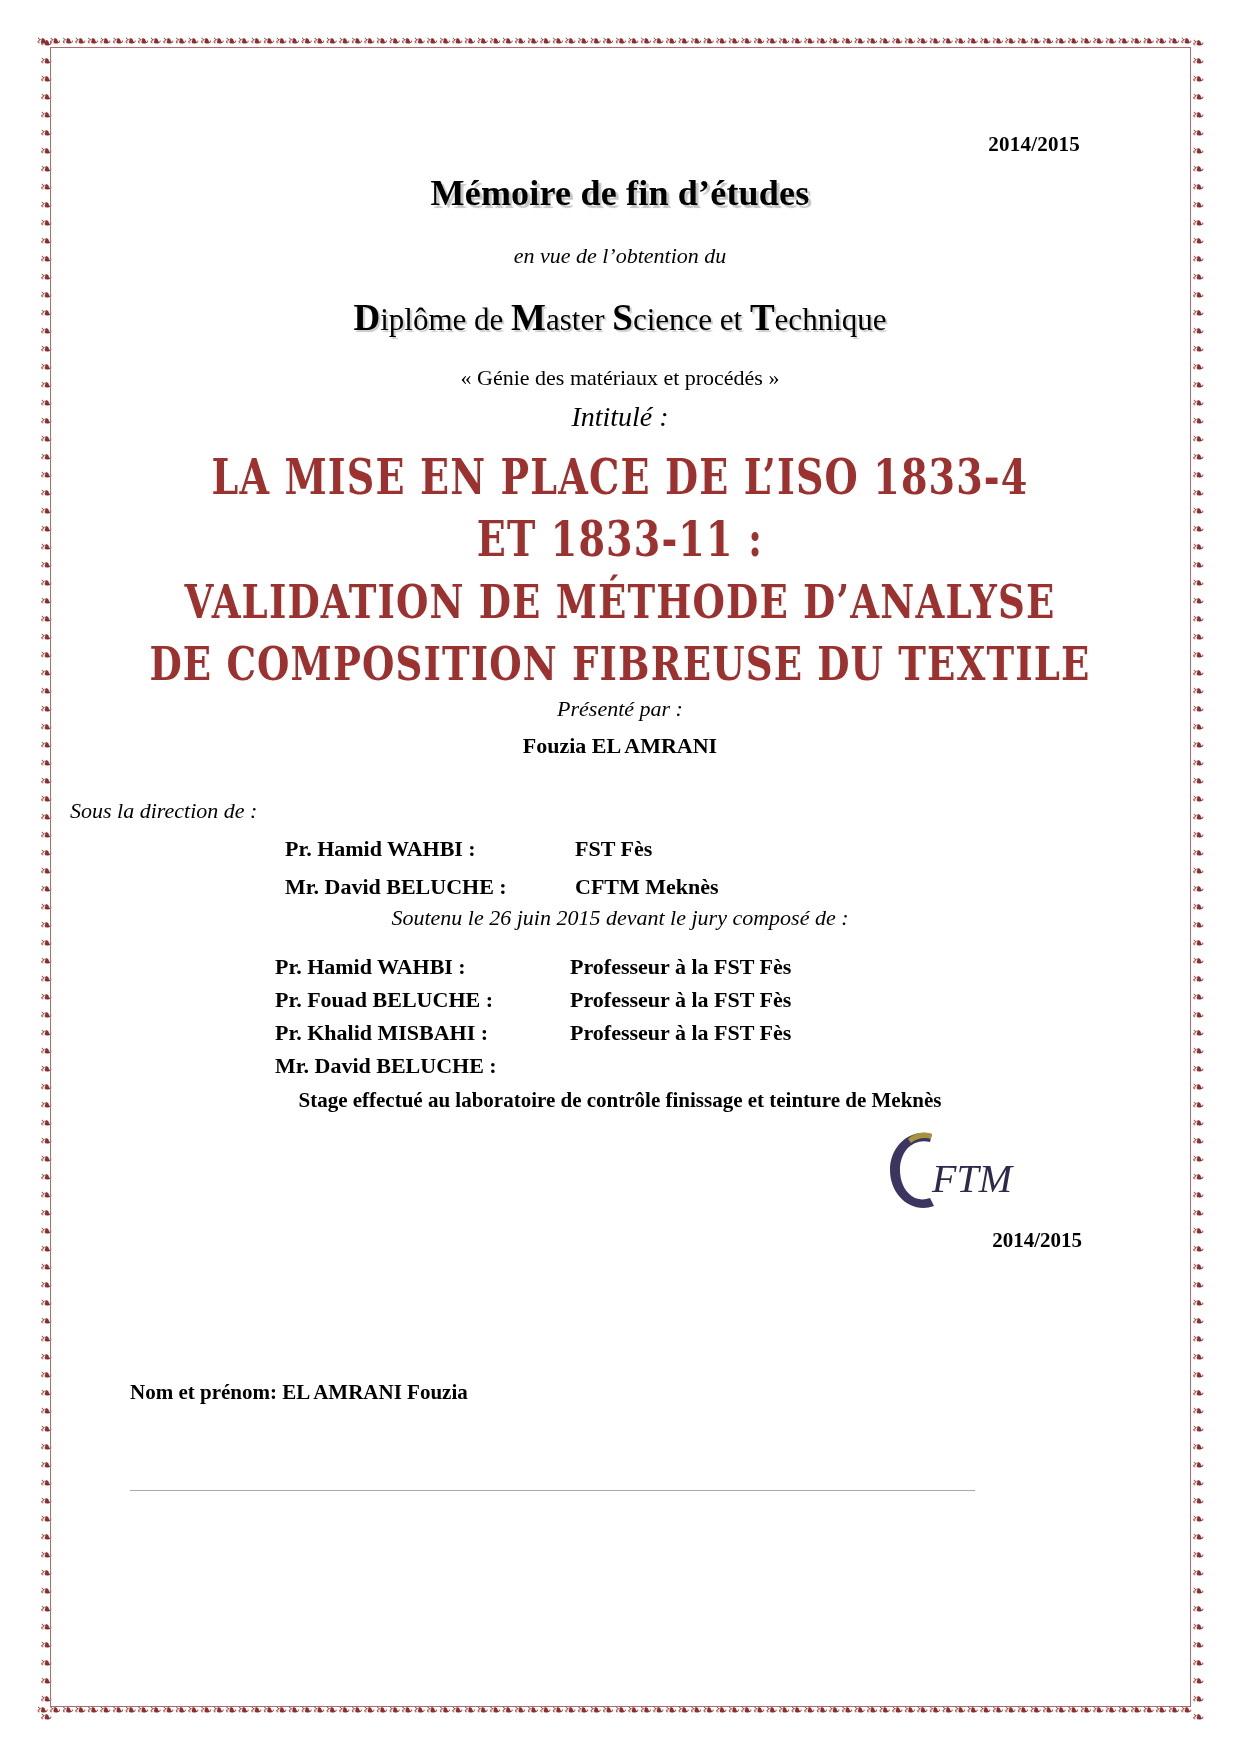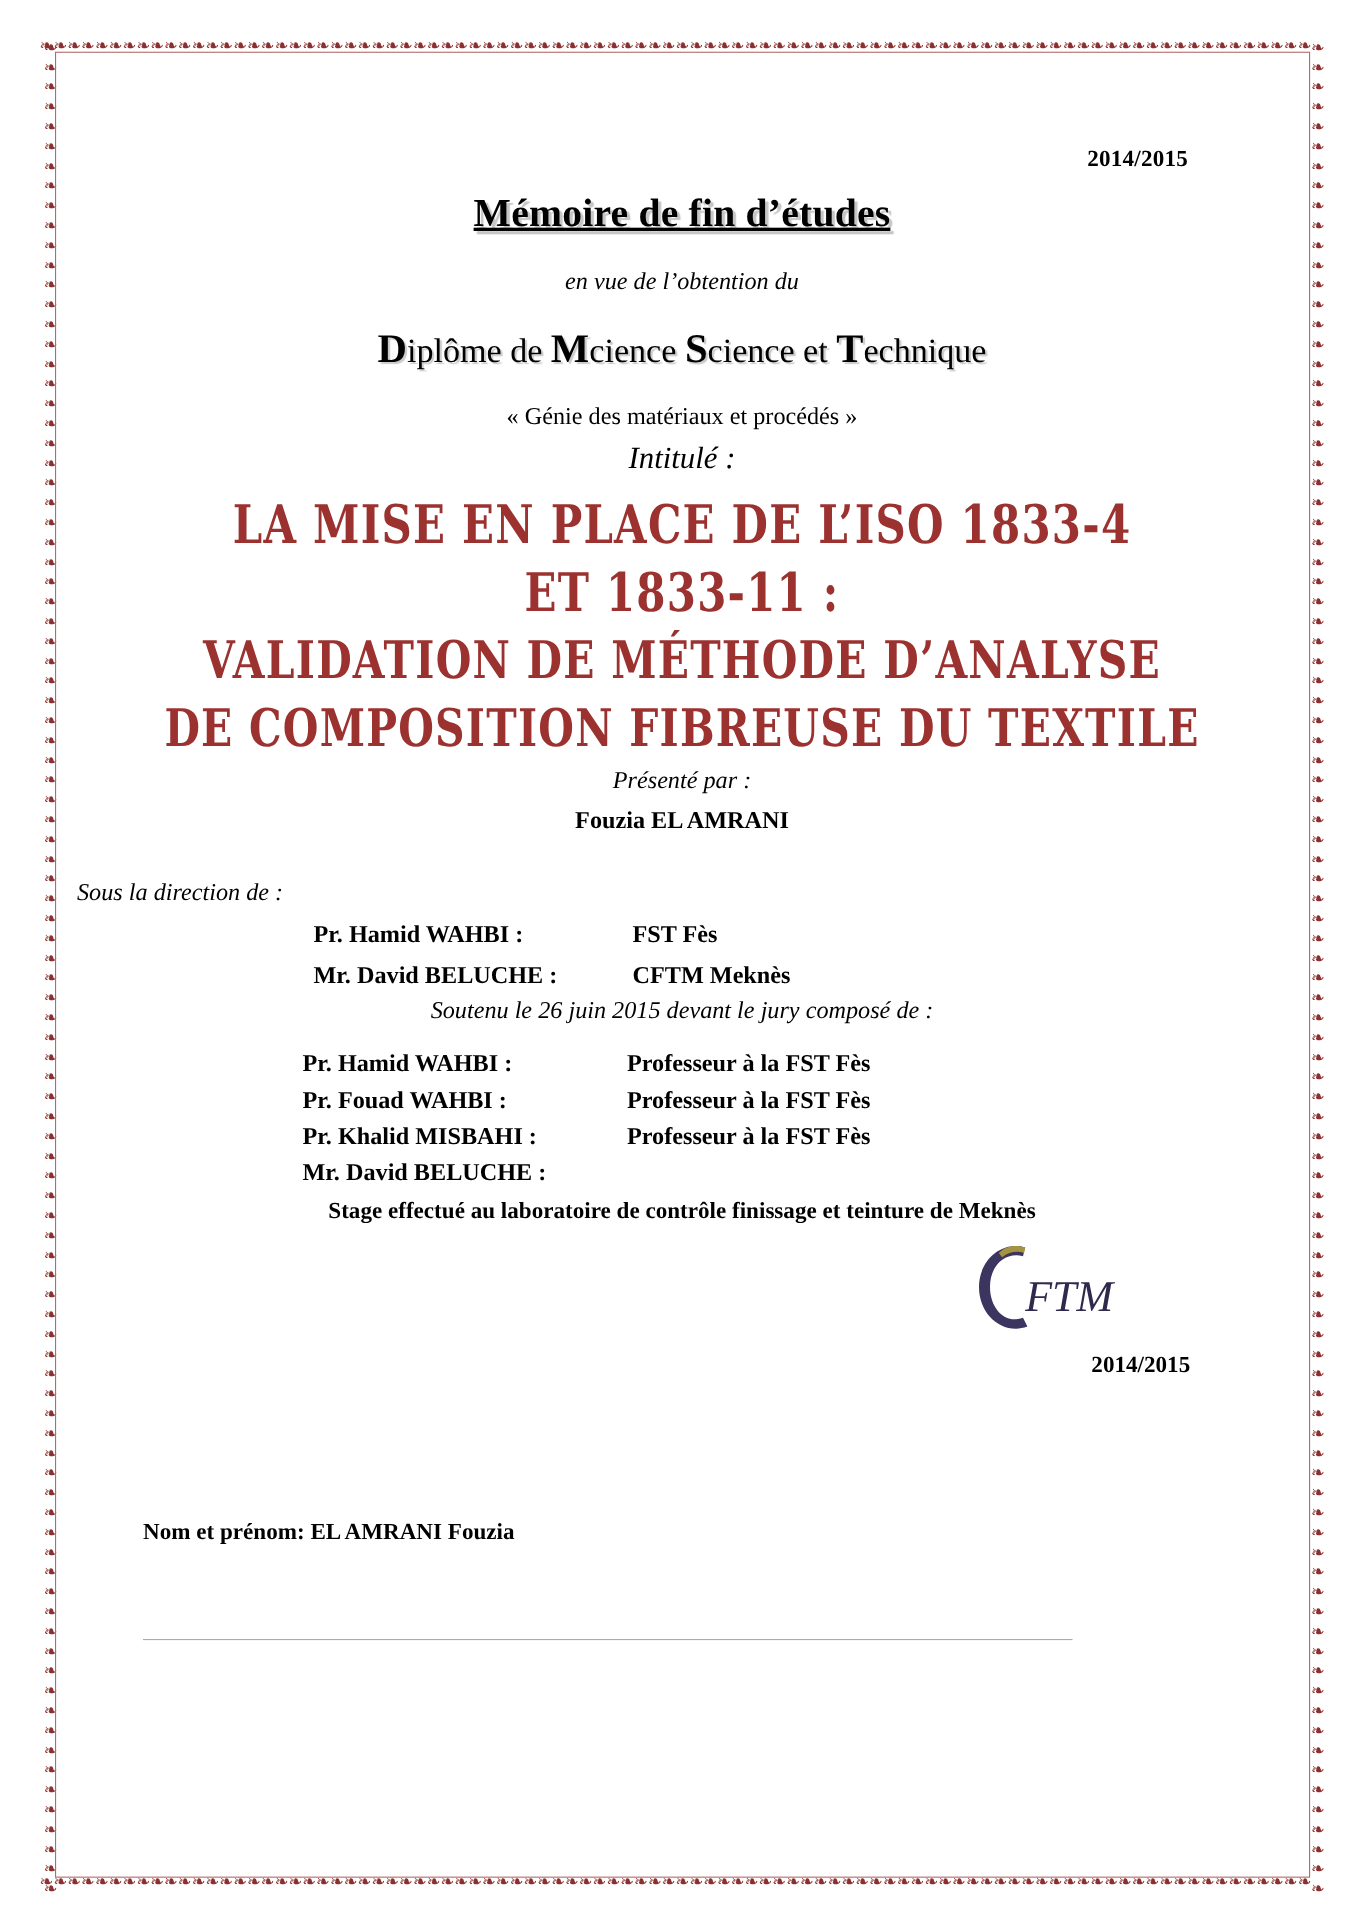--- a/index.html
+++ b/index.html
@@ -70,21 +70,20 @@
 
   .main-title {
     position: absolute;
     left: 0; right: 0;
     top: 112px;
     text-align: center;
     font-size: 36px;
     font-weight: bold;
     letter-spacing: 0.2px;
     text-shadow: 3px 3px 1px rgba(150,150,150,0.55);
-    text-decoration: underline;
   }
 
   .subtitle-envue {
     position: absolute;
     left: 0; right: 0;
     top: 183px;
     text-align: center;
     font-size: 22px;
     font-style: italic;
   }
@@ -281,21 +280,21 @@
 
 <div class="content">
 
   <div class="year-top">2014/2015</div>
 
   <div class="main-title">Mémoire de fin d’études</div>
 
   <div class="subtitle-envue">en vue de  l’obtention du</div>
 
   <div class="degree-line">
-    <span class="cap">D</span><span>iplôme de </span><span class="cap">M</span><span>cience </span><span class="cap">S</span><span>cience et </span><span class="cap">T</span><span>echnique</span>
+    <span class="cap">D</span><span>iplôme de </span><span class="cap">M</span><span>aster </span><span class="cap">S</span><span>cience et </span><span class="cap">T</span><span>echnique</span>
   </div>
 
   <div class="specialty">« Génie des matériaux et procédés »</div>
 
   <div class="intitule">Intitulé :</div>
 
   <div class="thesis-title">
     <div class="thesis-line l1">LA MISE EN PLACE DE L’ISO 1833-4</div>
     <div class="thesis-line l2">ET 1833-11 :</div>
     <div class="thesis-line l3">VALIDATION DE MÉTHODE D’ANALYSE</div>
@@ -319,21 +318,21 @@
   </div>
 
   <div class="soutenu">Soutenu le 26 juin 2015  devant le jury composé de :</div>
 
   <div class="jury-table">
     <div class="jury-row">
       <span class="nm">Pr. Hamid WAHBI :</span>
       <span class="af">Professeur à la FST Fès</span>
     </div>
     <div class="jury-row">
-      <span class="nm">Pr. Fouad WAHBI :</span>
+      <span class="nm">Pr. Fouad BELUCHE :</span>
       <span class="af">Professeur à la FST Fès</span>
     </div>
     <div class="jury-row">
       <span class="nm">Pr. Khalid MISBAHI :</span>
       <span class="af">Professeur à la FST Fès</span>
     </div>
     <div class="jury-row">
       <span class="nm">Mr. David BELUCHE :</span>
     </div>
   </div>

